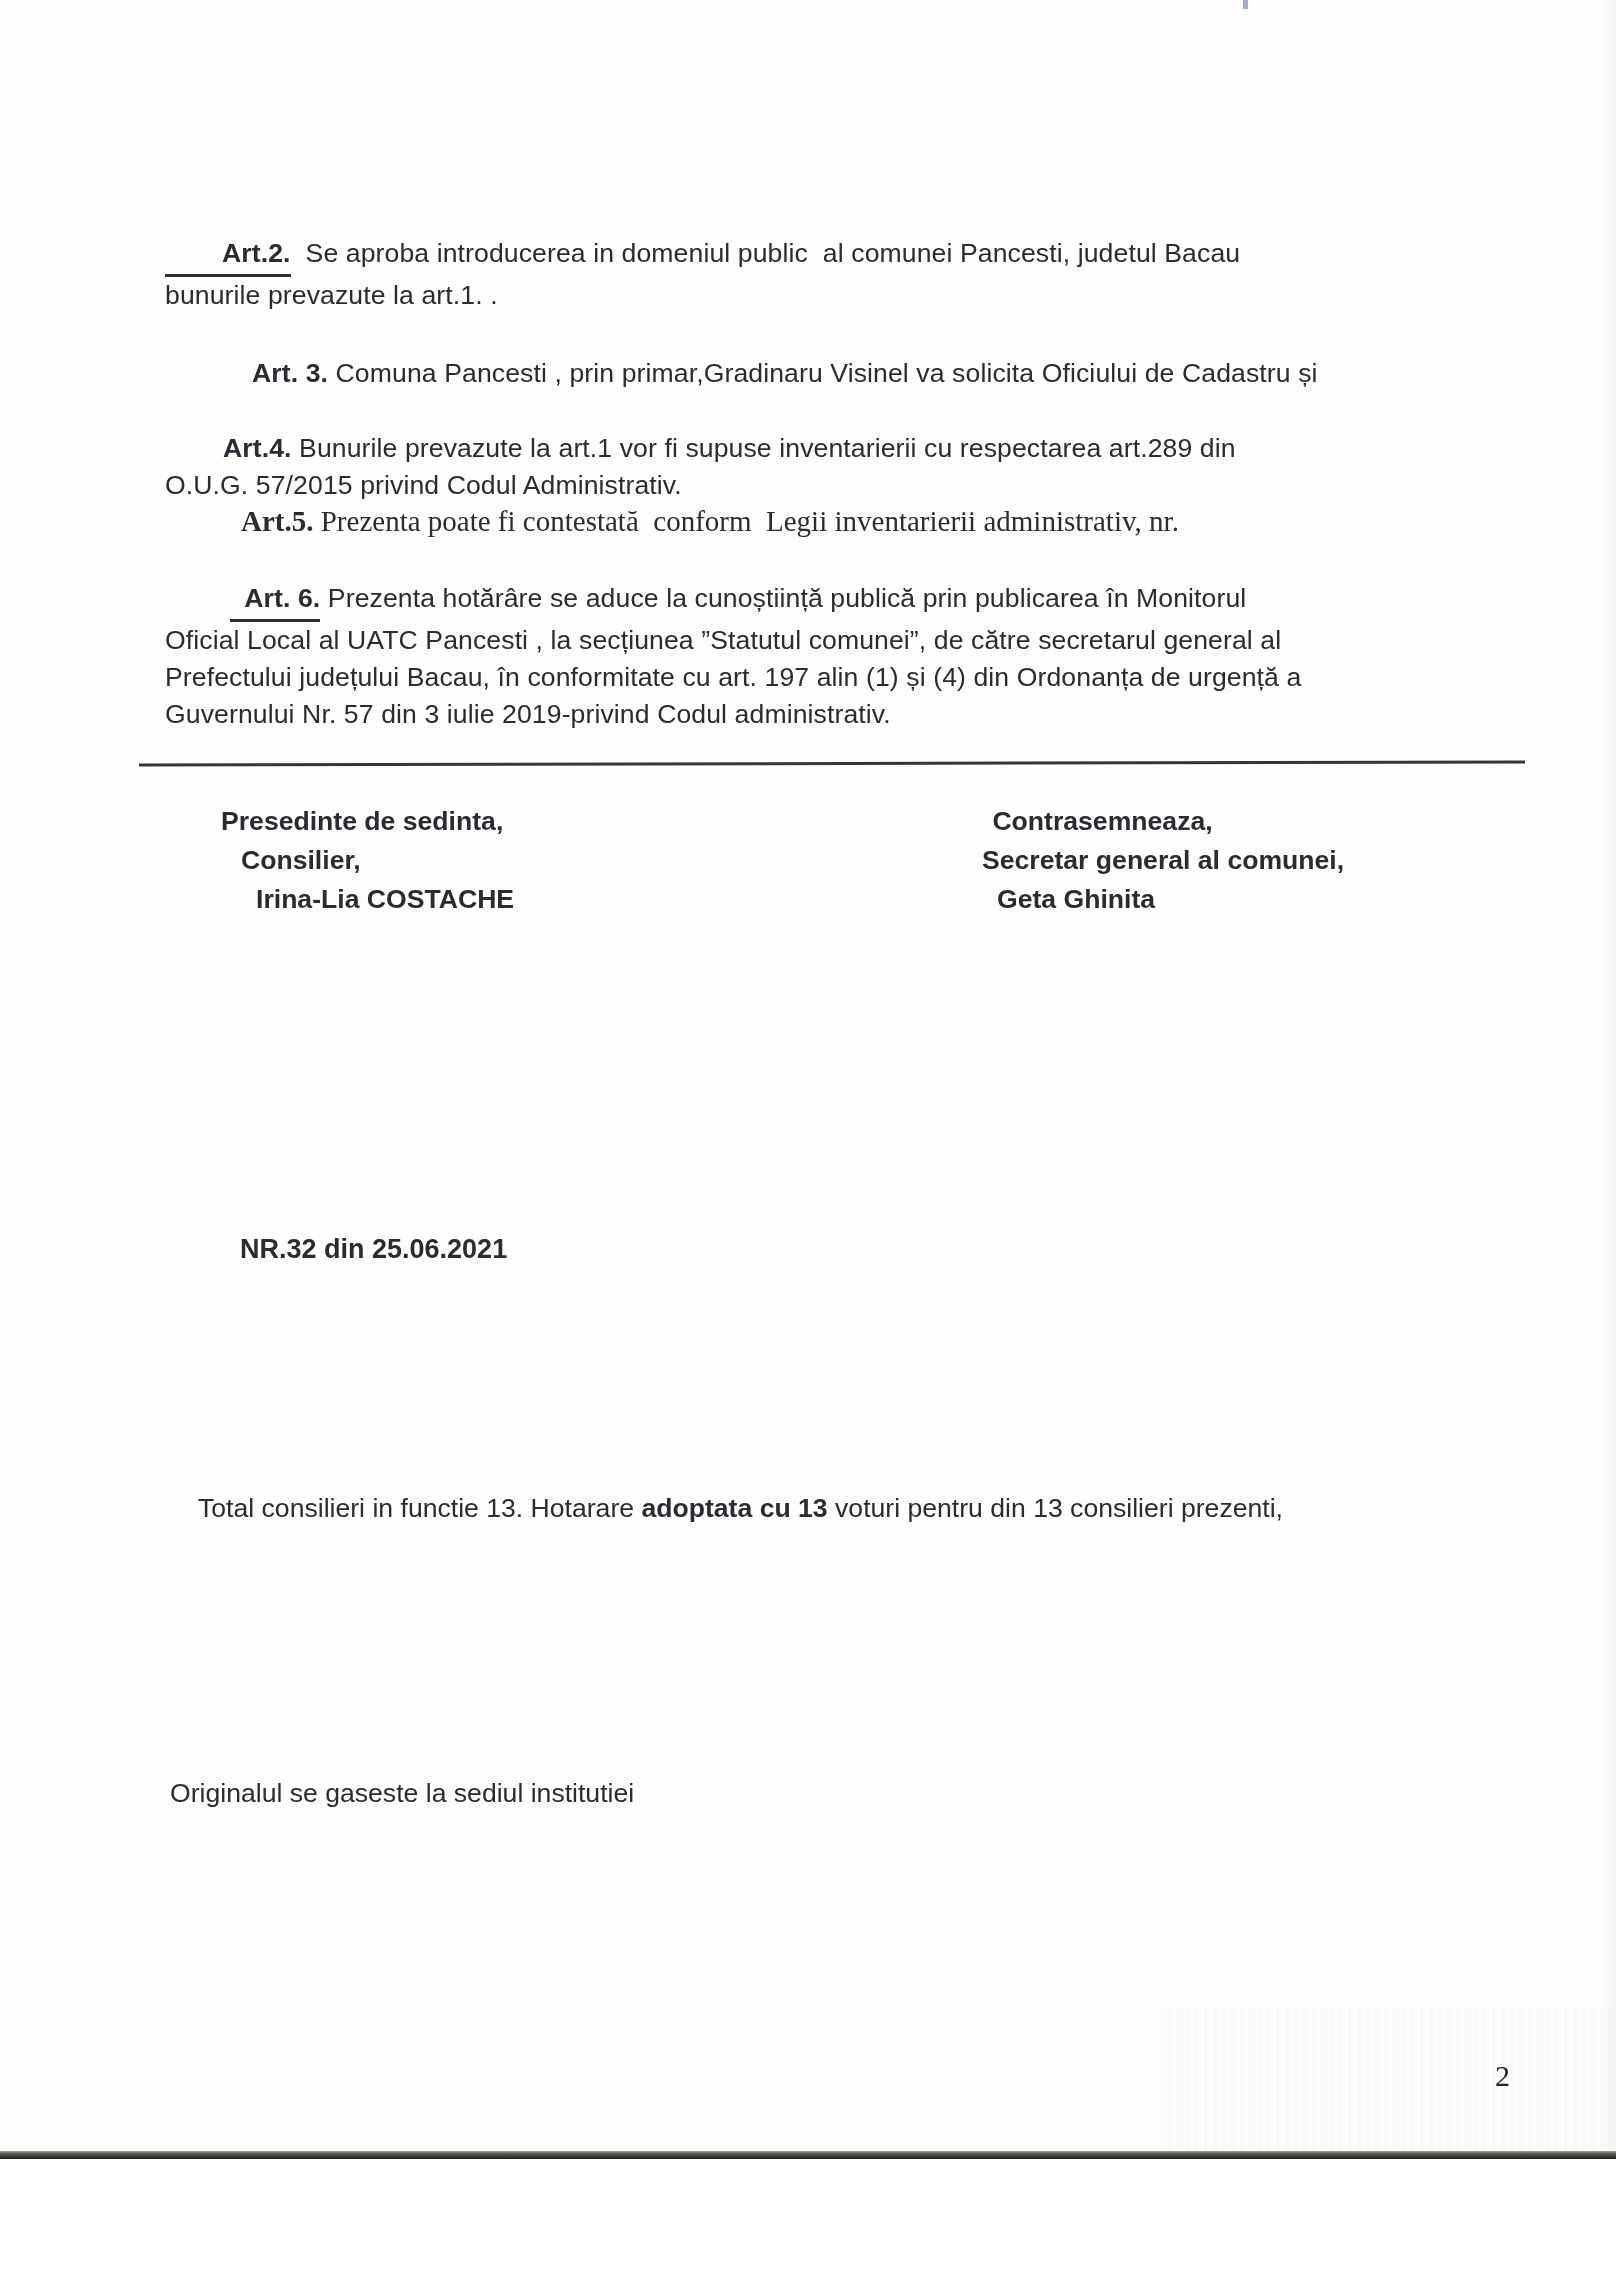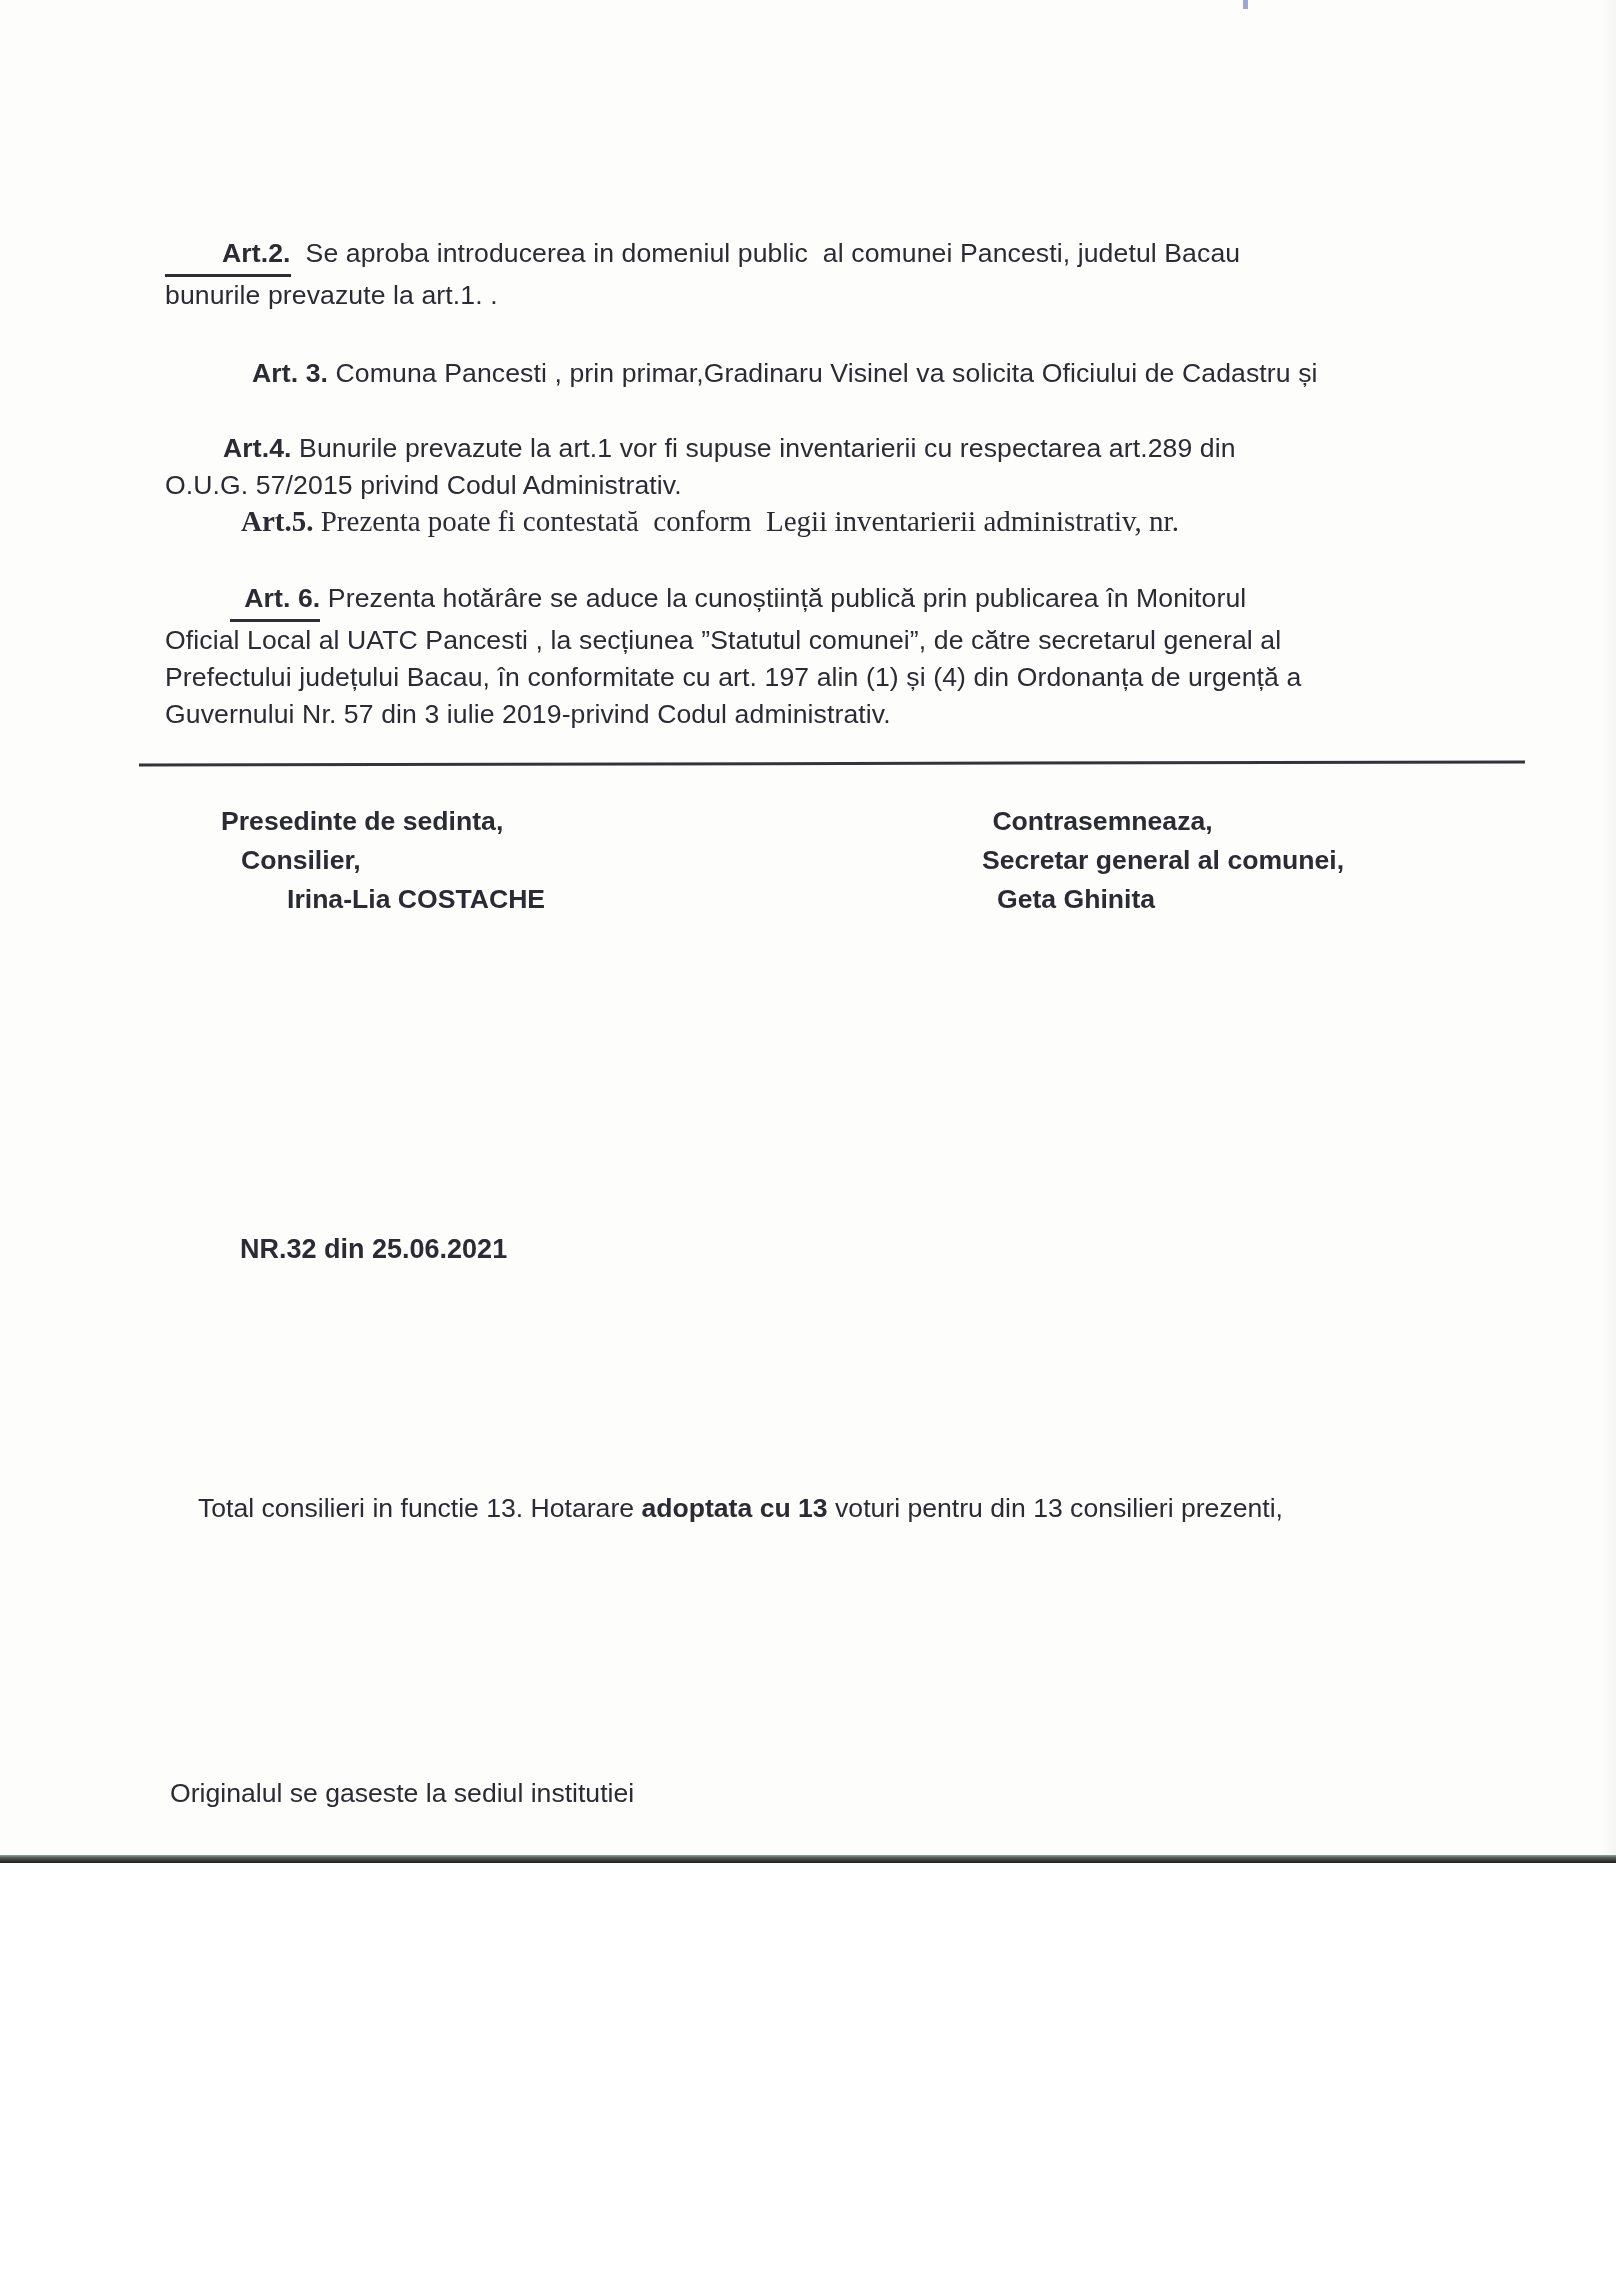--- a/index.html
+++ b/index.html
@@ -3,21 +3,21 @@
 <meta charset="utf-8">
 <style>
   html, body {
     margin: 0;
     padding: 0;
     background: #ffffff;
   }
   .page {
     position: relative;
     width: 1617px;
-    height: 1863px;
+    height: 2159px;
     background: #fdfdfc;
     overflow: hidden;
     font-family: "Liberation Sans", sans-serif;
     color: #2b2b33;
   }
   .line {
     white-space: pre;
     font-size: 26.6px;
     line-height: 37px;
     letter-spacing: 0.1px;
@@ -155,21 +155,21 @@
     <div class="line"><span>Oficial Local al UATC Pancesti , la secțiunea ”Statutul comunei”, de către secretarul general al</span></div>
     <div class="line"><span>Prefectului județului Bacau, în conformitate cu art. 197 alin (1) și (4) din Ordonanța de urgență a</span></div>
     <div class="line"><span>Guvernului Nr. 57 din 3 iulie 2019-privind Codul administrativ.</span></div>
   </div>
 
   <div class="rule"></div>
 
   <div class="sig-block sig-left">
     <div class="sig-line">Presedinte de sedinta,</div>
     <div class="sig-line" style="margin-left:20px;">Consilier,</div>
-    <div class="sig-line" style="margin-left:66px;">Irina-Lia COSTACHE</div>
+    <div class="sig-line" style="margin-left:35px;">Irina-Lia COSTACHE</div>
   </div>
 
   <div class="sig-block sig-right">
     <div class="sig-line" style="margin-left:10.4px;">Contrasemneaza,</div>
     <div class="sig-line">Secretar general al comunei,</div>
     <div class="sig-line" style="margin-left:15px;">Geta Ghinita</div>
   </div>
 
   <div class="nr-line">NR.32 din 25.06.2021</div>
 

